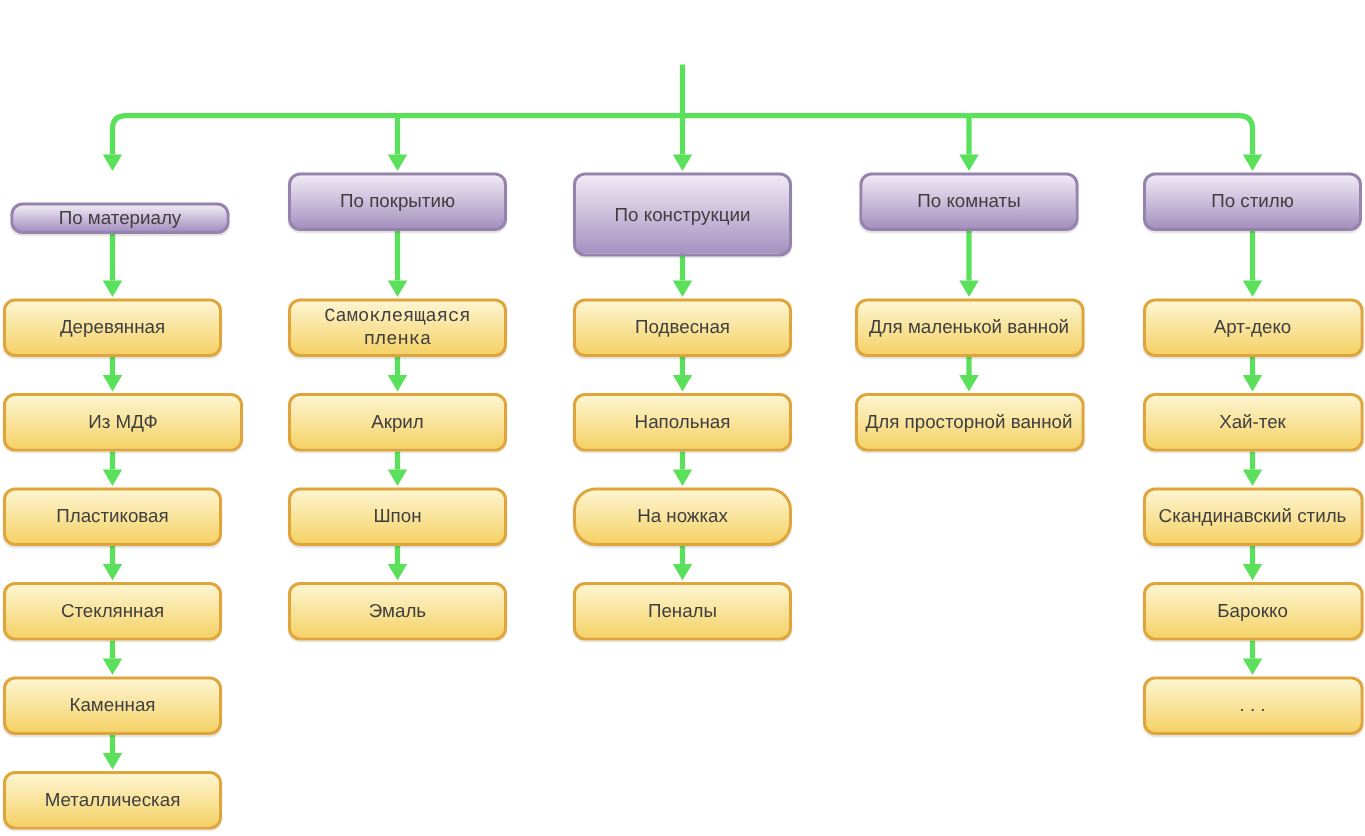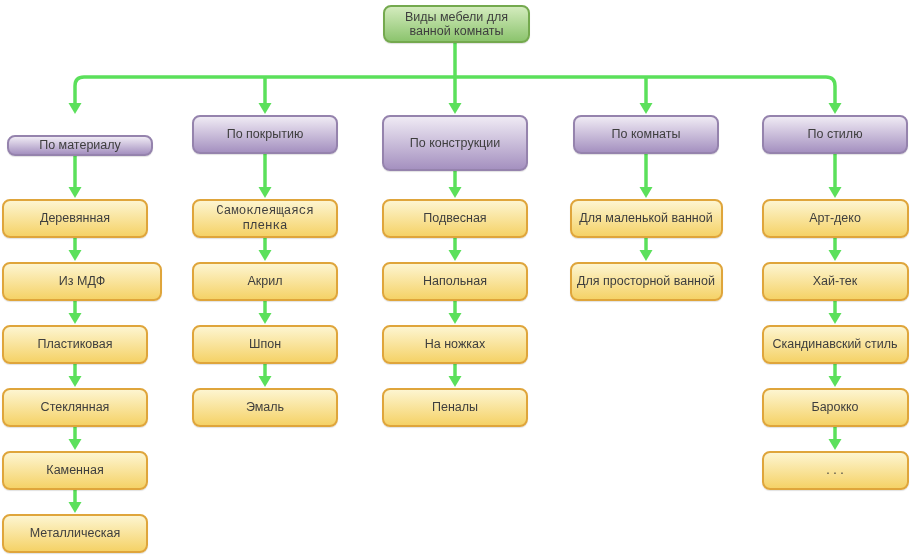--- a/index.html
+++ b/index.html
@@ -79,38 +79,37 @@
       <polygon points="828.5,187 841.5,187 835,198" fill="#5be05b"></polygon>
       <path d="M835,238 V250" fill="none" stroke="#5be05b" stroke-width="3.5"></path>
       <polygon points="828.5,250 841.5,250 835,261" fill="#5be05b"></polygon>
       <path d="M835,301 V313" fill="none" stroke="#5be05b" stroke-width="3.5"></path>
       <polygon points="828.5,313 841.5,313 835,324" fill="#5be05b"></polygon>
       <path d="M835,364 V376" fill="none" stroke="#5be05b" stroke-width="3.5"></path>
       <polygon points="828.5,376 841.5,376 835,387" fill="#5be05b"></polygon>
       <path d="M835,427 V439" fill="none" stroke="#5be05b" stroke-width="3.5"></path>
       <polygon points="828.5,439 841.5,439 835,450" fill="#5be05b"></polygon>
     </svg>
-  <div class="box root" style="left:383px;top:5px;width:147px;height:38px;">Виды мебели для ванной комнаты</div>
   <div id="columns">
       <div class="box header" style="left: 7px; top: 115px; width: 146px; height: 21px; margin-top: 20px;">По материалу</div>
       <div class="box item" style="left: 2px; top: 199px; width: 146px; height: 39px;">Деревянная</div>
       <div class="box item" style="left: 2px; top: 262px; width: 160px; height: 39px;">Из МДФ</div>
       <div class="box item" style="left: 2px; top: 325px; width: 146px; height: 39px;">Пластиковая</div>
       <div class="box item" style="left: 2px; top: 388px; width: 146px; height: 39px;">Стеклянная</div>
       <div class="box item" style="left: 2px; top: 451px; width: 146px; height: 39px;">Каменная</div>
       <div class="box item" style="left: 2px; top: 514px; width: 146px; height: 39px;">Металлическая</div>
       <div class="box header" style="left: 192px; top: 115px; width: 146px; height: 39px;">По покрытию</div>
       <div class="box item" style="left: 192px; top: 199px; width: 146px; height: 39px; font-family: Liberation Mono, monospace;">Самоклеящаяся пленка</div>
       <div class="box item" style="left: 192px; top: 262px; width: 146px; height: 39px;">Акрил</div>
       <div class="box item" style="left: 192px; top: 325px; width: 146px; height: 39px;">Шпон</div>
       <div class="box item" style="left: 192px; top: 388px; width: 146px; height: 39px;">Эмаль</div>
       <div class="box header" style="left: 382px; top: 115px; width: 146px; height: 56px;">По конструкции</div>
       <div class="box item" style="left: 382px; top: 199px; width: 146px; height: 39px;">Подвесная</div>
       <div class="box item" style="left: 382px; top: 262px; width: 146px; height: 39px;">Напольная</div>
-      <div class="box item" style="left: 382px; top: 325px; width: 146px; height: 39px;">На ножках</div>
+      <div class="box item" style="left: 382px; top: 325px; width: 146px; height: 39px; border-radius: 15px;">На ножках</div>
       <div class="box item" style="left: 382px; top: 388px; width: 146px; height: 39px;">Пеналы</div>
       <div class="box header" style="left: 573px; top: 115px; width: 146px; height: 39px;">По комнаты</div>
       <div class="box item" style="left: 569.5px; top: 199px; width: 153px; height: 39px;">Для маленькой ванной</div>
       <div class="box item" style="left: 569.5px; top: 262px; width: 153px; height: 39px;">Для просторной ванной</div>
       <div class="box header" style="left: 762px; top: 115px; width: 146px; height: 39px;">По стилю</div>
       <div class="box item" style="left: 761.5px; top: 199px; width: 147px; height: 39px;">Арт-деко</div>
       <div class="box item" style="left: 761.5px; top: 262px; width: 147px; height: 39px;">Хай-тек</div>
       <div class="box item" style="left: 761.5px; top: 325px; width: 147px; height: 39px;">Скандинавский стиль</div>
       <div class="box item" style="left: 761.5px; top: 388px; width: 147px; height: 39px;">Барокко</div>
       <div class="box item" style="left: 761.5px; top: 451px; width: 147px; height: 39px;">. . .</div>

